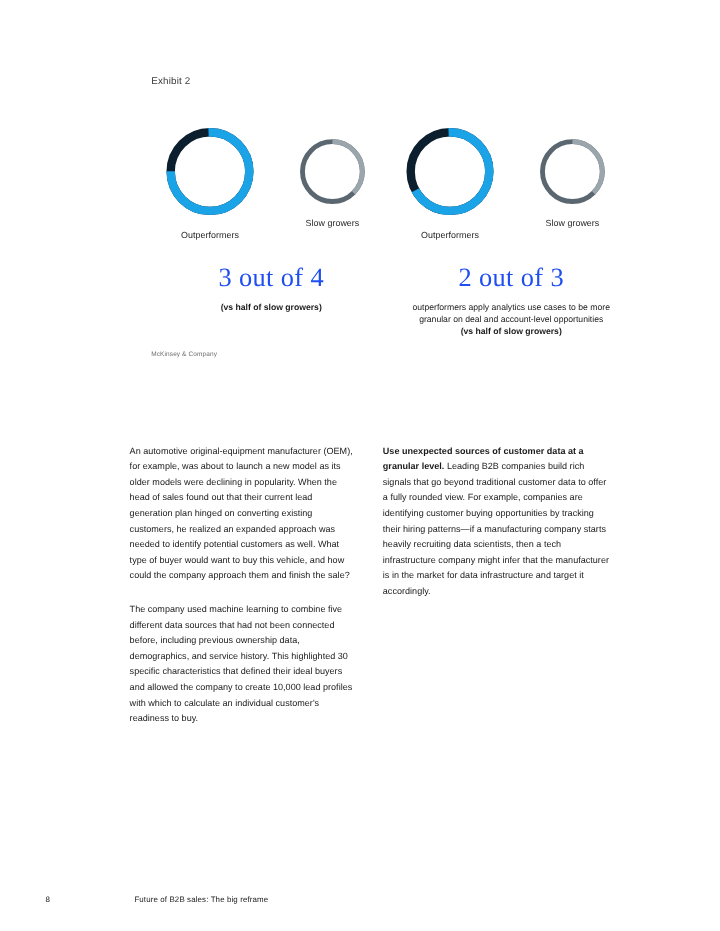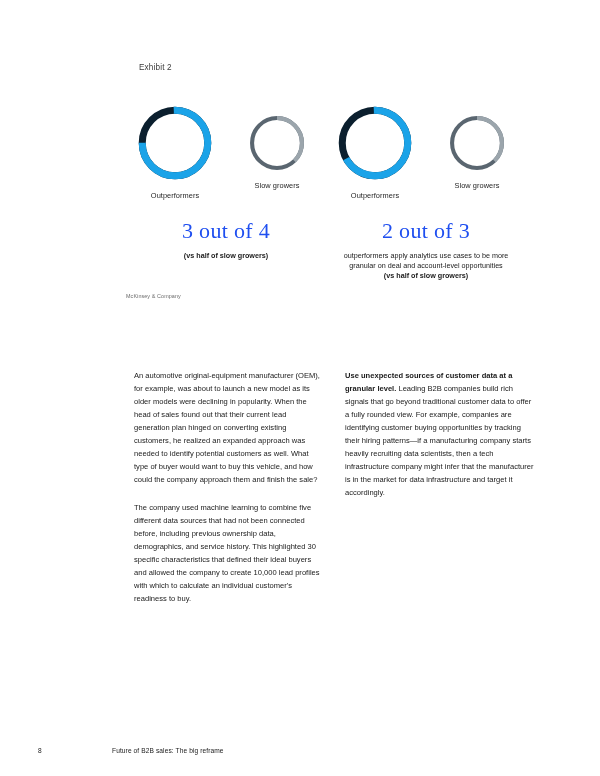--- a/index.html
+++ b/index.html
@@ -26,21 +26,20 @@
     position: absolute;
     left: 126px;
     top: 63px;
     width: 420px;
   }
   .exhibit-label {
     font-size: 8.2px;
     color: #3c3c3c;
     letter-spacing: 0.15px;
     margin-bottom: 4px;
-    margin-left: 13px;
   }
   .exhibit-title {
     font-size: 10.4px;
     font-weight: bold;
     color: #000000;
     letter-spacing: -0.05px;
   }
 
   
   .charts {
@@ -109,21 +108,21 @@
     left: 126px;
     top: 293px;
     font-size: 5.4px;
     color: #6b6b6b;
     letter-spacing: 0.1px;
   }
 
   
   .body-cols {
     position: absolute;
-    left: 134px;
+    left: 108px;
     top: 370px;
     width: 400px;
     display: flex;
     gap: 22px;
   }
   .col {
     width: 189px;
   }
   .col p {
     margin: 0 0 15px 0;

